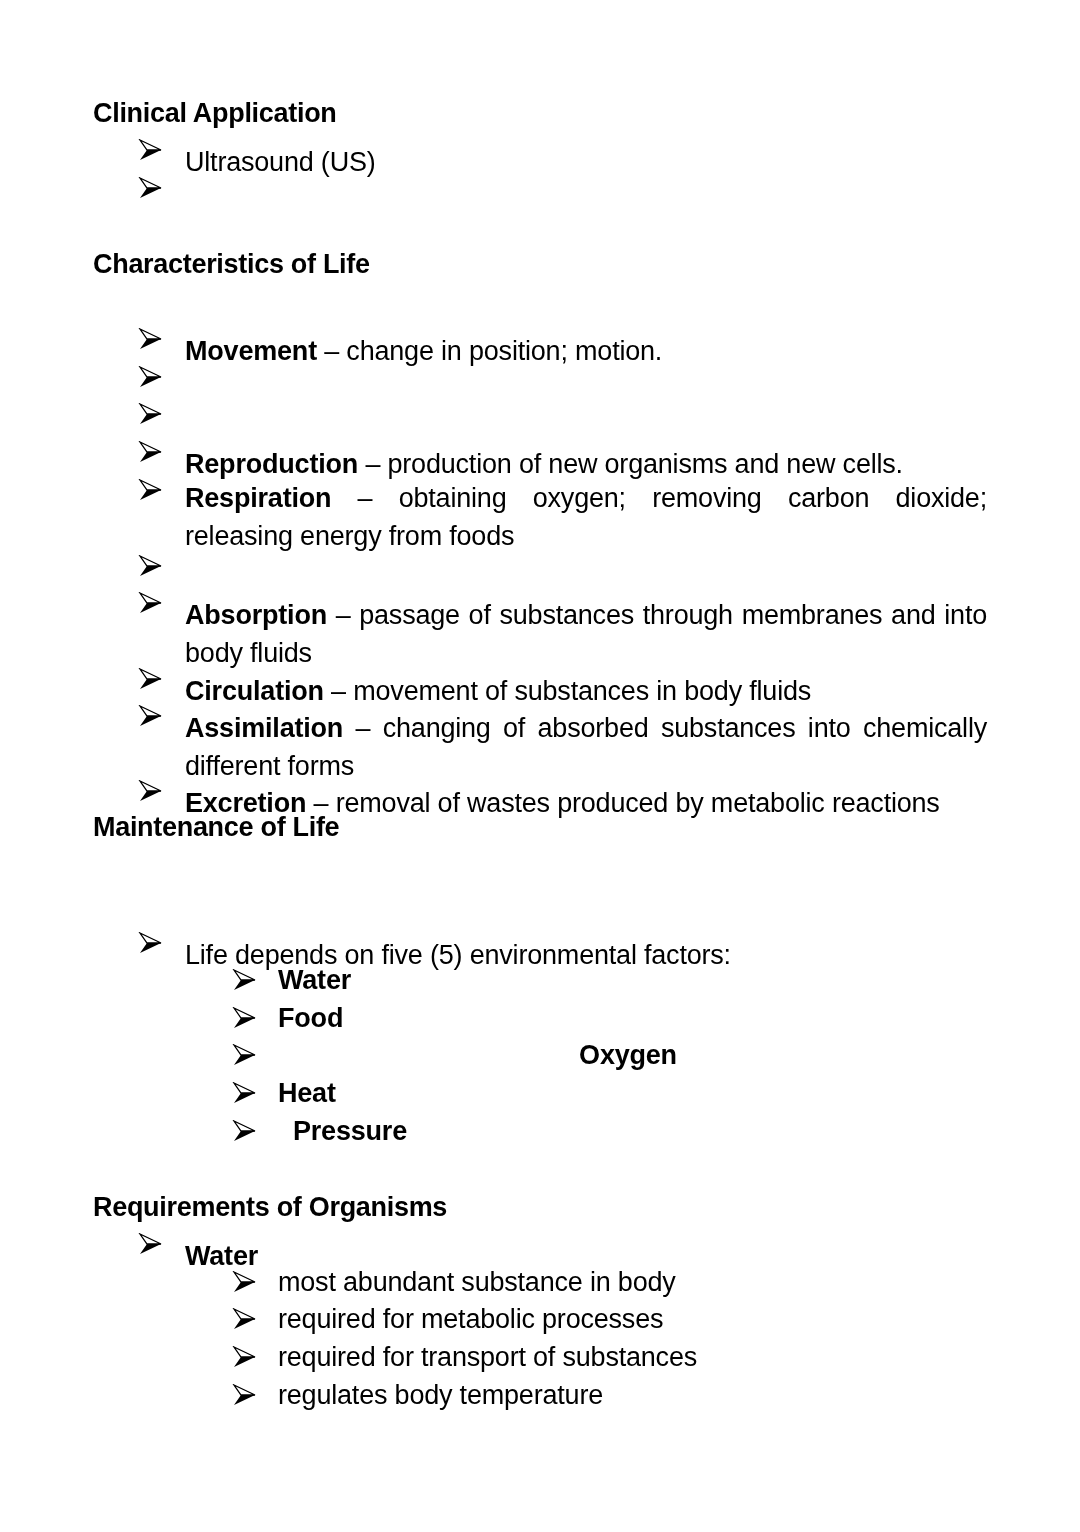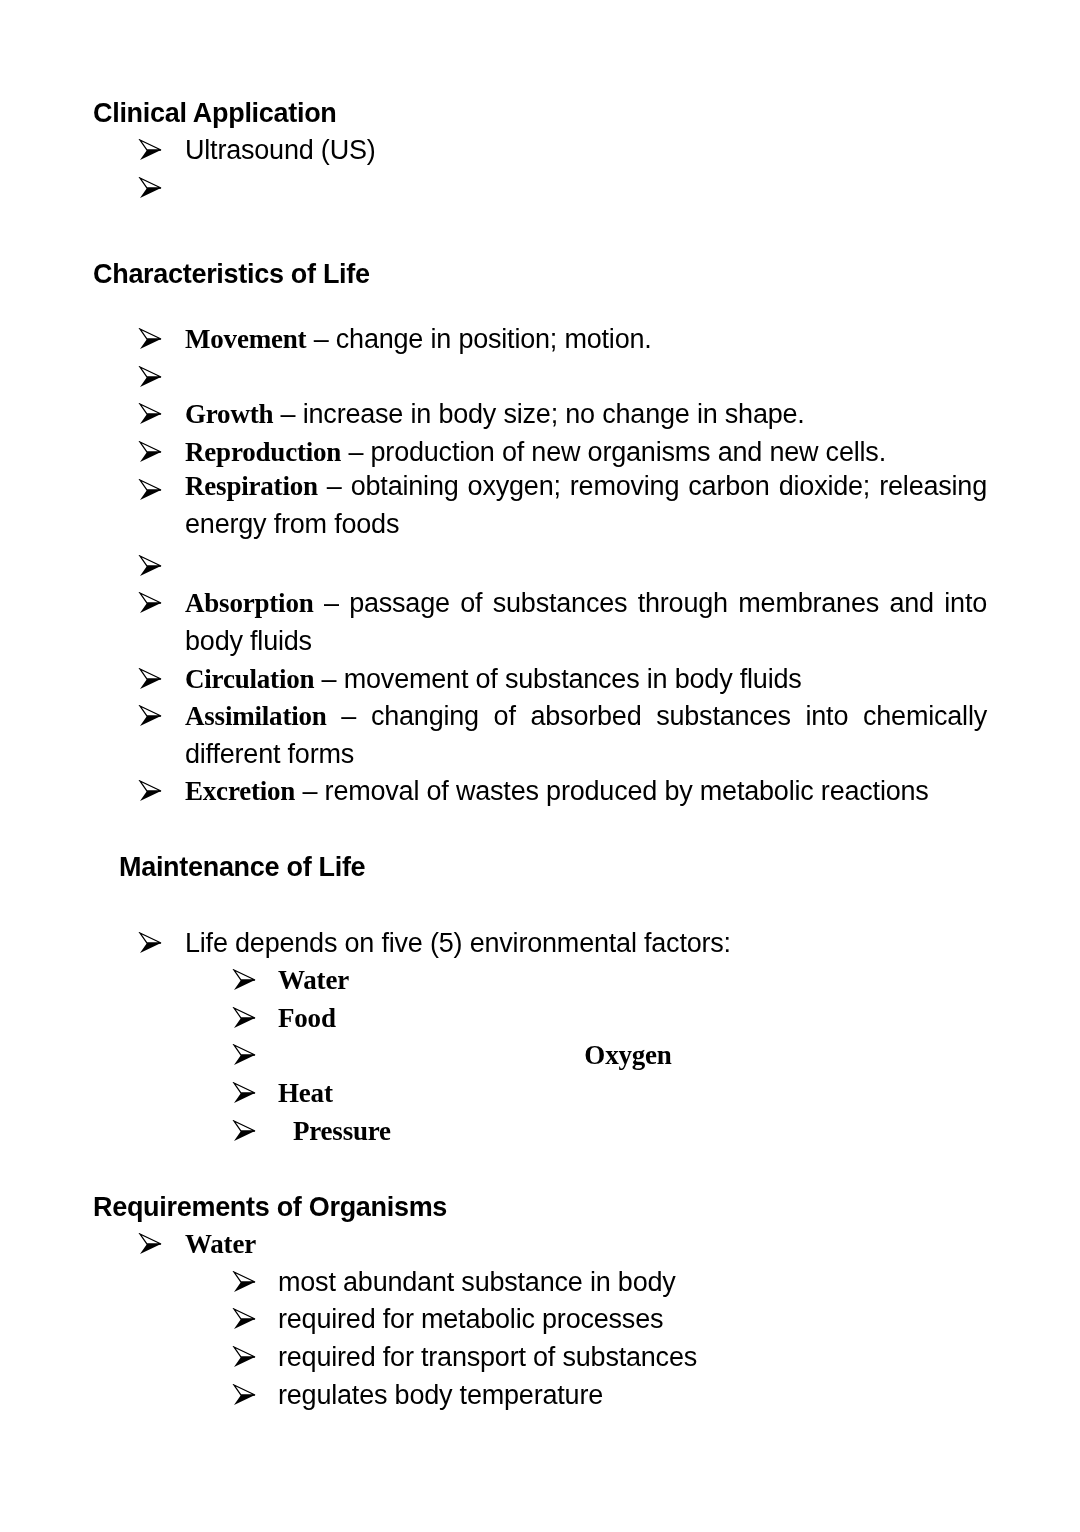--- a/index.html
+++ b/index.html
@@ -11,24 +11,24 @@
   .page { position: absolute; left: 0; top: 0; width: 872px; height: 1532px; }
   .heading {
     position: absolute; left: 93px;
     font-weight: bold; font-size: 27px; line-height: 30px;
     letter-spacing: -0.3px;
   }
   .item {
     position: absolute; font-size: 27px; line-height: 38px;
     letter-spacing: -0.2px;
   }
-  .item.l1 { left: 185px; width: 802px; }
+  .item.l1 { left: 185px; width: 802px; margin-top: 12px; }
   .item.l2 { left: 278px; width: 700px; }
   .item.justify { text-align: justify; text-align-last: left; }
-  .item b { font-weight: bold; font-family: Liberation Serif, serif; }
+  .item b { font-weight: bold; }
   .bullet {
     position: absolute; width: 24px; height: 22px;
   }
   .bullet svg { display: block; }
 </style>
 </head>
 <body>
 
 <div class="page">
 
@@ -42,21 +42,21 @@
     </span>
   <div class="item l1" style="top:131px;">Ultrasound (US)</div>
 
   <span class="bullet" style="left:138px; top:177px;">
       <svg width="24" height="22" viewBox="0 0 24 22">
         <polygon points="2,1 23,11 2,21 9,11" fill="#000"></polygon>
         <polygon points="2,1 23,11 9,11" fill="#fff" stroke="#000" stroke-width="1.3"></polygon>
       </svg>
     </span>
 
-  <div class="heading" style="top:259px;">Characteristics of Life</div>
+  <div class="heading" style="top:249px;">Characteristics of Life</div>
 
   <span class="bullet" style="left:138px; top:328px;">
       <svg width="24" height="22" viewBox="0 0 24 22">
         <polygon points="2,1 23,11 2,21 9,11" fill="#000"></polygon>
         <polygon points="2,1 23,11 9,11" fill="#fff" stroke="#000" stroke-width="1.3"></polygon>
       </svg>
     </span>
   <div class="item l1" style="top:320px;"><b>Movement</b><span> – change in position; motion.</span></div>
 
   <span class="bullet" style="left:138px; top:366px;">
@@ -65,21 +65,20 @@
         <polygon points="2,1 23,11 9,11" fill="#fff" stroke="#000" stroke-width="1.3"></polygon>
       </svg>
     </span>
 
   <span class="bullet" style="left:138px; top:403px;">
       <svg width="24" height="22" viewBox="0 0 24 22">
         <polygon points="2,1 23,11 2,21 9,11" fill="#000"></polygon>
         <polygon points="2,1 23,11 9,11" fill="#fff" stroke="#000" stroke-width="1.3"></polygon>
       </svg>
     </span>
-  <div class="item l1" style="top:395px;"><b>Growth</b><span> – increase in body size; no change in shape.</span></div>
 
   <span class="bullet" style="left:138px; top:441px;">
       <svg width="24" height="22" viewBox="0 0 24 22">
         <polygon points="2,1 23,11 2,21 9,11" fill="#000"></polygon>
         <polygon points="2,1 23,11 9,11" fill="#fff" stroke="#000" stroke-width="1.3"></polygon>
       </svg>
     </span>
   <div class="item l1" style="top:433px;"><b>Reproduction</b><span> – production of new organisms and new cells.</span></div>
 
   <span class="bullet" style="left:138px; top:479px;">
@@ -122,21 +121,21 @@
   <div class="item l1 justify" style="top:697px;"><b>Assimilation</b><span> – changing of absorbed substances into chemically different forms</span></div>
 
   <span class="bullet" style="left:138px; top:780px;">
       <svg width="24" height="22" viewBox="0 0 24 22">
         <polygon points="2,1 23,11 2,21 9,11" fill="#000"></polygon>
         <polygon points="2,1 23,11 9,11" fill="#fff" stroke="#000" stroke-width="1.3"></polygon>
       </svg>
     </span>
   <div class="item l1" style="top:772px;"><b>Excretion</b><span> – removal of wastes produced by metabolic reactions</span></div>
 
-  <div class="heading" style="top:852px;margin-left:26px;">Maintenance of Life</div>
+  <div class="heading" style="top:812px;">Maintenance of Life</div>
 
   <span class="bullet" style="left:138px; top:932px;">
       <svg width="24" height="22" viewBox="0 0 24 22">
         <polygon points="2,1 23,11 2,21 9,11" fill="#000"></polygon>
         <polygon points="2,1 23,11 9,11" fill="#fff" stroke="#000" stroke-width="1.3"></polygon>
       </svg>
     </span>
   <div class="item l1" style="top:924px;">Life depends on five (5) environmental factors:</div>
 
   <span class="bullet" style="left:232px; top:969px;">

